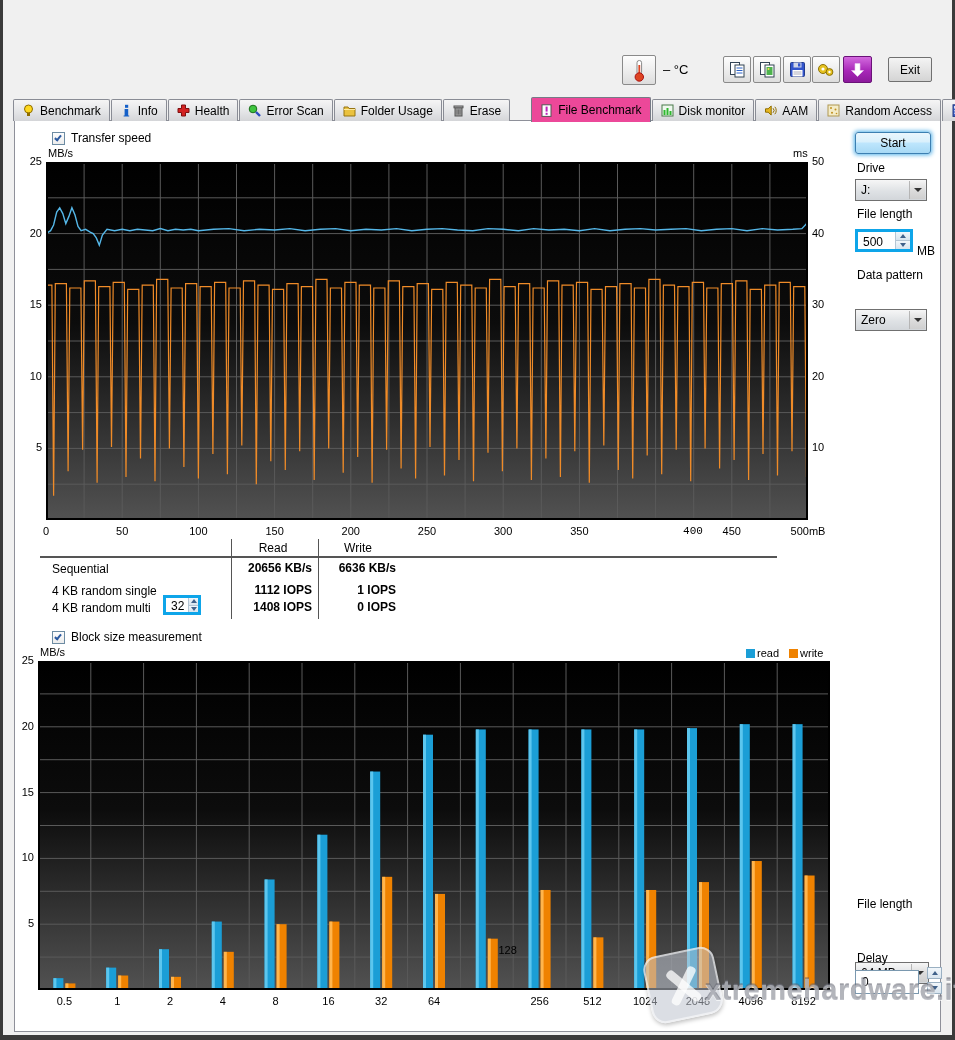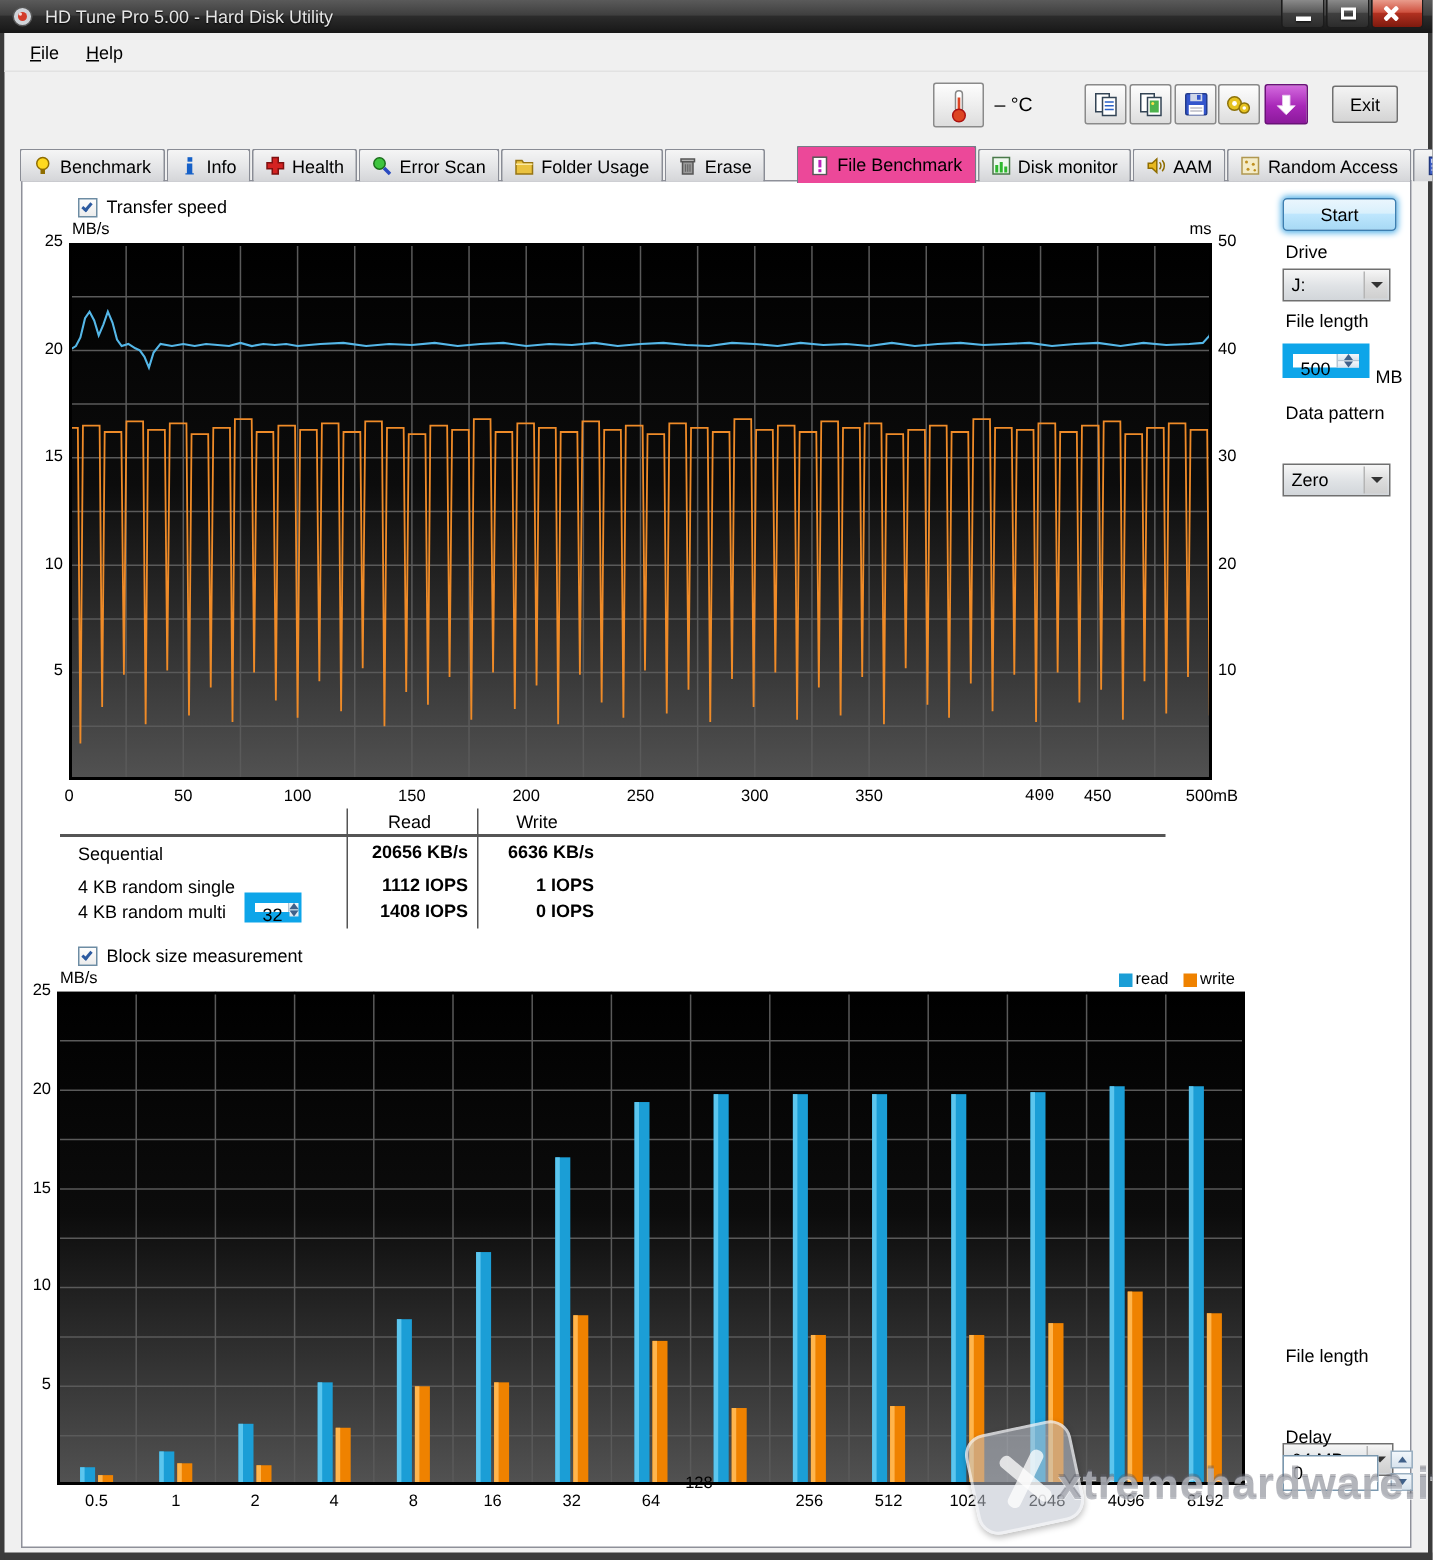--- a/index.html
+++ b/index.html
@@ -59,21 +59,21 @@
   
   .chart-frame { position:absolute; }
   .tick { position:absolute; font-size:11px; color:#000; }
   .axis-unit { position:absolute; font-size:11px; color:#000; }
   
   .res-label { position:absolute; font-size:12px; }
   .res-val { position:absolute; font-weight:bold; text-align:right; }
   .res-line-h { position:absolute; background:#555; }
   .res-line-v { position:absolute; background:#555; }
   
-  .spinner { position:absolute; border:7px solid #0ea5e9; background:#fff; display:flex; }
+  .spinner { position:absolute; border:3px solid #0ea5e9; background:#fff; display:flex; }
   .spin-text { flex:1; padding:3px 4px 0 5px; }
   .spin-btns { width:15px; border-left:1px solid #b5c6d4; display:flex; flex-direction:column; }
   .spin-btn { flex:1; background:linear-gradient(#f2f7fb,#d8e4ee); display:flex; align-items:center; justify-content:center; border-bottom:1px solid #b5c6d4; }
   .spin-btn:last-child { border-bottom:none; }
   .tri-up { width:0; height:0; border-left:3px solid transparent; border-right:3px solid transparent; border-bottom:4px solid #40618a; }
   .tri-dn { width:0; height:0; border-left:3px solid transparent; border-right:3px solid transparent; border-top:4px solid #40618a; }
   
   .startbtn { position:absolute; border:1px solid #3c7fb1; border-radius:3px;
     background:linear-gradient(#eaf6fd,#d9f0fc 45%,#bee6fd 50%,#a7d9f5);
     box-shadow:0 0 4px 1px #53b1e8; display:flex; align-items:center; justify-content:center; }
@@ -90,45 +90,21 @@
   .wm-x1,.wm-x2 { position:absolute; left:30px; top:12px; width:9px; height:42px; background:rgba(255,255,255,0.75); border-radius:4px; }
   .wm-x1 { transform:rotate(38deg);} .wm-x2 { transform:rotate(-38deg);}
   .wm-text { left:705px; top:974px; font-size:29px; font-weight:bold; letter-spacing:0.5px;
     color:rgba(125,130,142,0.50); text-shadow:0 1px 0 rgba(255,255,255,0.65), 0 -1px 0 rgba(90,90,100,0.4); }
 </style>
 </head>
 <body>
 
 <div class="window">
 
-  <div class="titlebar">
-    <svg class="app-icon" viewBox="0 0 14 14">
-      <circle cx="7" cy="7" r="6.2" fill="#cfd3d8" stroke="#555"></circle>
-      <circle cx="7" cy="7" r="3" fill="#d33c2a"></circle>
-      <circle cx="5.6" cy="5.4" r="1.1" fill="#fff" opacity="0.8"></circle>
-    </svg>
-    <span class="title">HD Tune Pro 5.00 - Hard Disk Utility</span>
-    <div class="winbtns">
-      <div class="winbtn">
-          <div class="glyph-min"></div>
-        </div>
-      <div class="winbtn">
-          <div class="glyph-max"></div>
-        </div>
-      <div class="winbtn close">
-          <div class="glyph-x1"></div>
-          <div class="glyph-x2"></div>
-        </div>
-    </div>
-  </div>
-
-  <div class="menubar">
-    <span class="menu-item">File</span>
-    <span class="menu-item">Help</span>
-  </div>
+
 
 
   <div class="toolbtn" style="left:622px; top:55px; width:34px; height:30px;">
     <svg width="13" height="23" viewBox="0 0 13 23">
       <rect x="4" y="1.5" width="4.6" height="14" rx="2.2" fill="#fff" stroke="#888"></rect>
       <rect x="5.4" y="6" width="1.8" height="10" fill="#d42"></rect>
       <circle cx="6.3" cy="18" r="4.2" fill="#d42" stroke="#a11"></circle>
     </svg>
   </div>
   <div class="abs" style="left:663px; top:62px; font-size:13px;">
@@ -533,21 +509,21 @@
     </div>
   <div id="b-xlab">
       <div class="tick" style="left: 34.4px; top: 995px; width: 60px; text-align: center;">0.5</div>
       <div class="tick" style="left: 87.2px; top: 995px; width: 60px; text-align: center;">1</div>
       <div class="tick" style="left: 140px; top: 995px; width: 60px; text-align: center;">2</div>
       <div class="tick" style="left: 192.8px; top: 995px; width: 60px; text-align: center;">4</div>
       <div class="tick" style="left: 245.6px; top: 995px; width: 60px; text-align: center;">8</div>
       <div class="tick" style="left: 298.4px; top: 995px; width: 60px; text-align: center;">16</div>
       <div class="tick" style="left: 351.2px; top: 995px; width: 60px; text-align: center;">32</div>
       <div class="tick" style="left: 404px; top: 995px; width: 60px; text-align: center;">64</div>
-      <div class="tick" style="left: 456.8px; top: 983px; width: 60px; text-align: left;">128</div>
+      <div class="tick" style="left: 456.8px; top: 944px; width: 60px; text-align: right;">128</div>
       <div class="tick" style="left: 509.6px; top: 995px; width: 60px; text-align: center;">256</div>
       <div class="tick" style="left: 562.4px; top: 995px; width: 60px; text-align: center;">512</div>
       <div class="tick" style="left: 615.2px; top: 995px; width: 60px; text-align: center;">1024</div>
       <div class="tick" style="left: 668px; top: 995px; width: 60px; text-align: center;">2048</div>
       <div class="tick" style="left: 720.8px; top: 995px; width: 60px; text-align: center;">4096</div>
       <div class="tick" style="left: 773.6px; top: 995px; width: 60px; text-align: center;">8192</div>
     </div>
 
   <div class="sidelabel" style="left:857px; top:897px;">File length</div>
   <div class="combo gray abs" style="left:855px; top:918px; width:74px; height:22px;">

